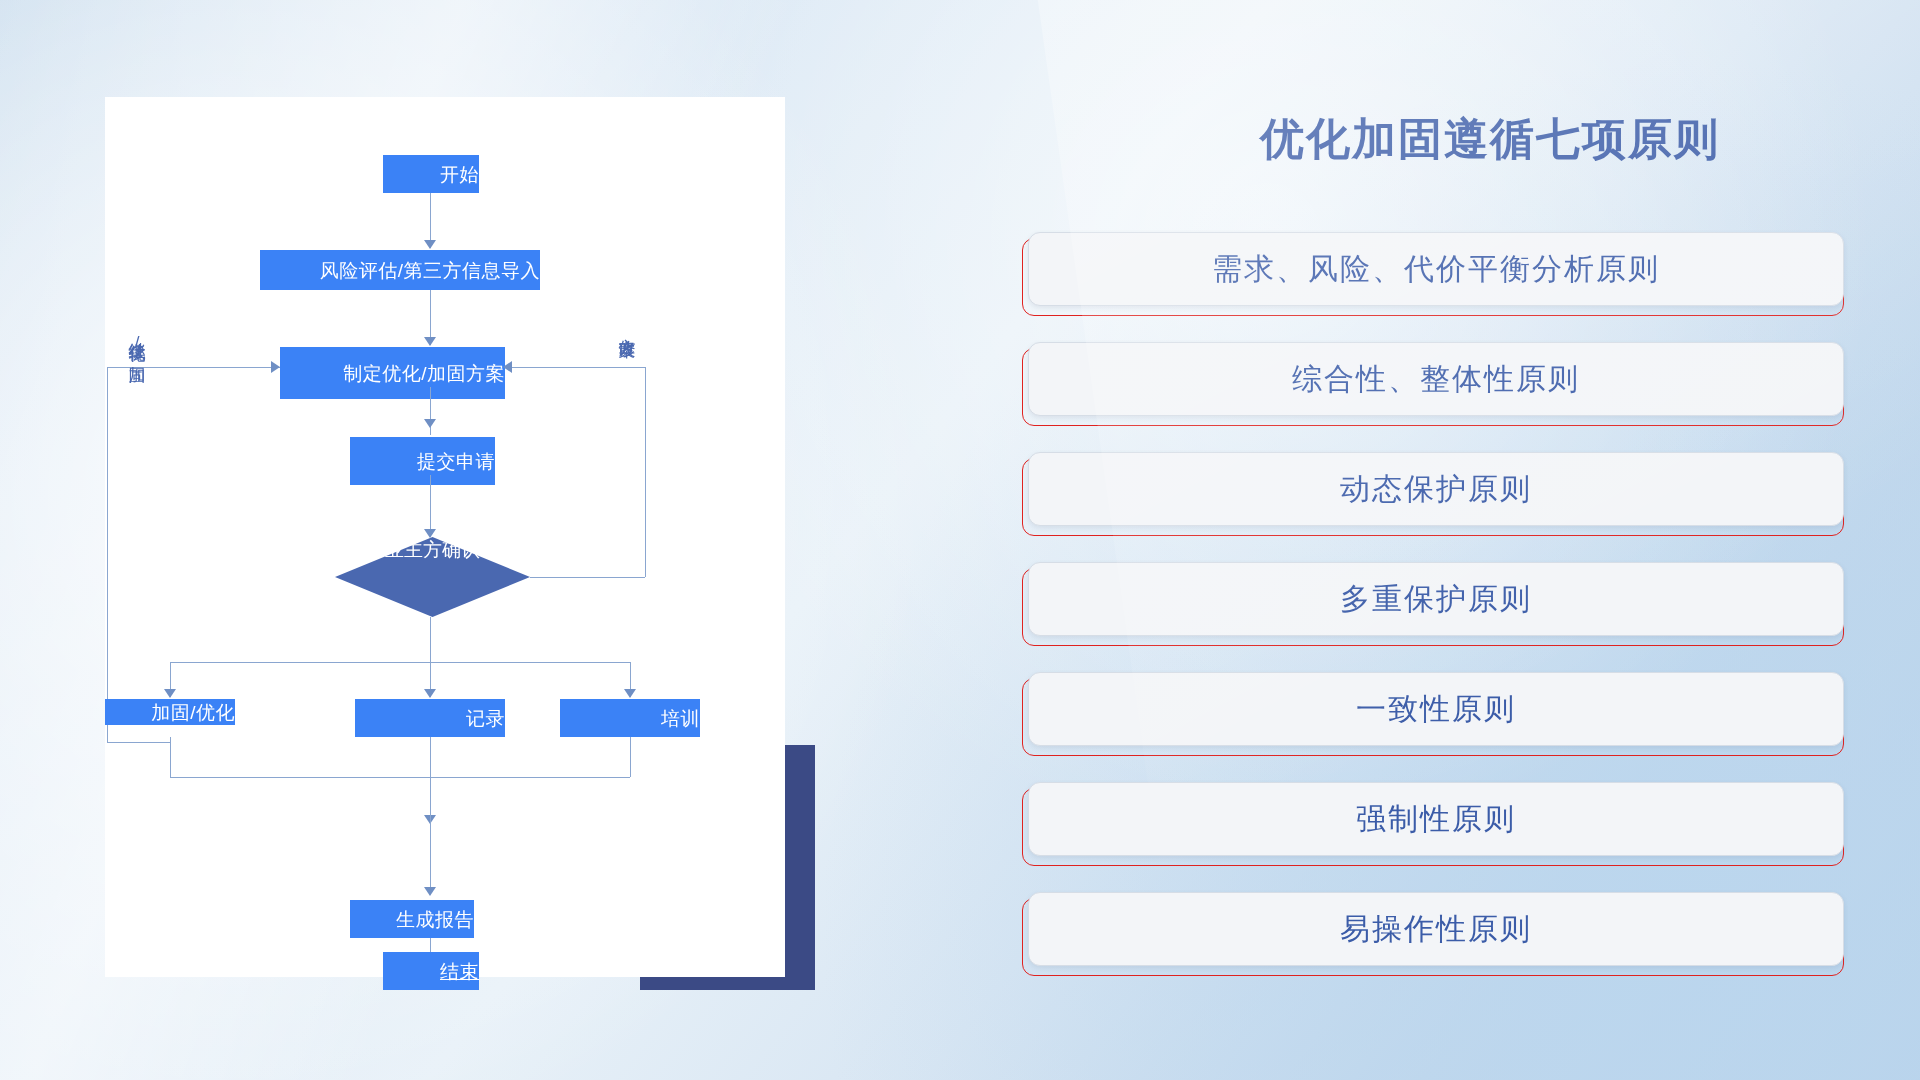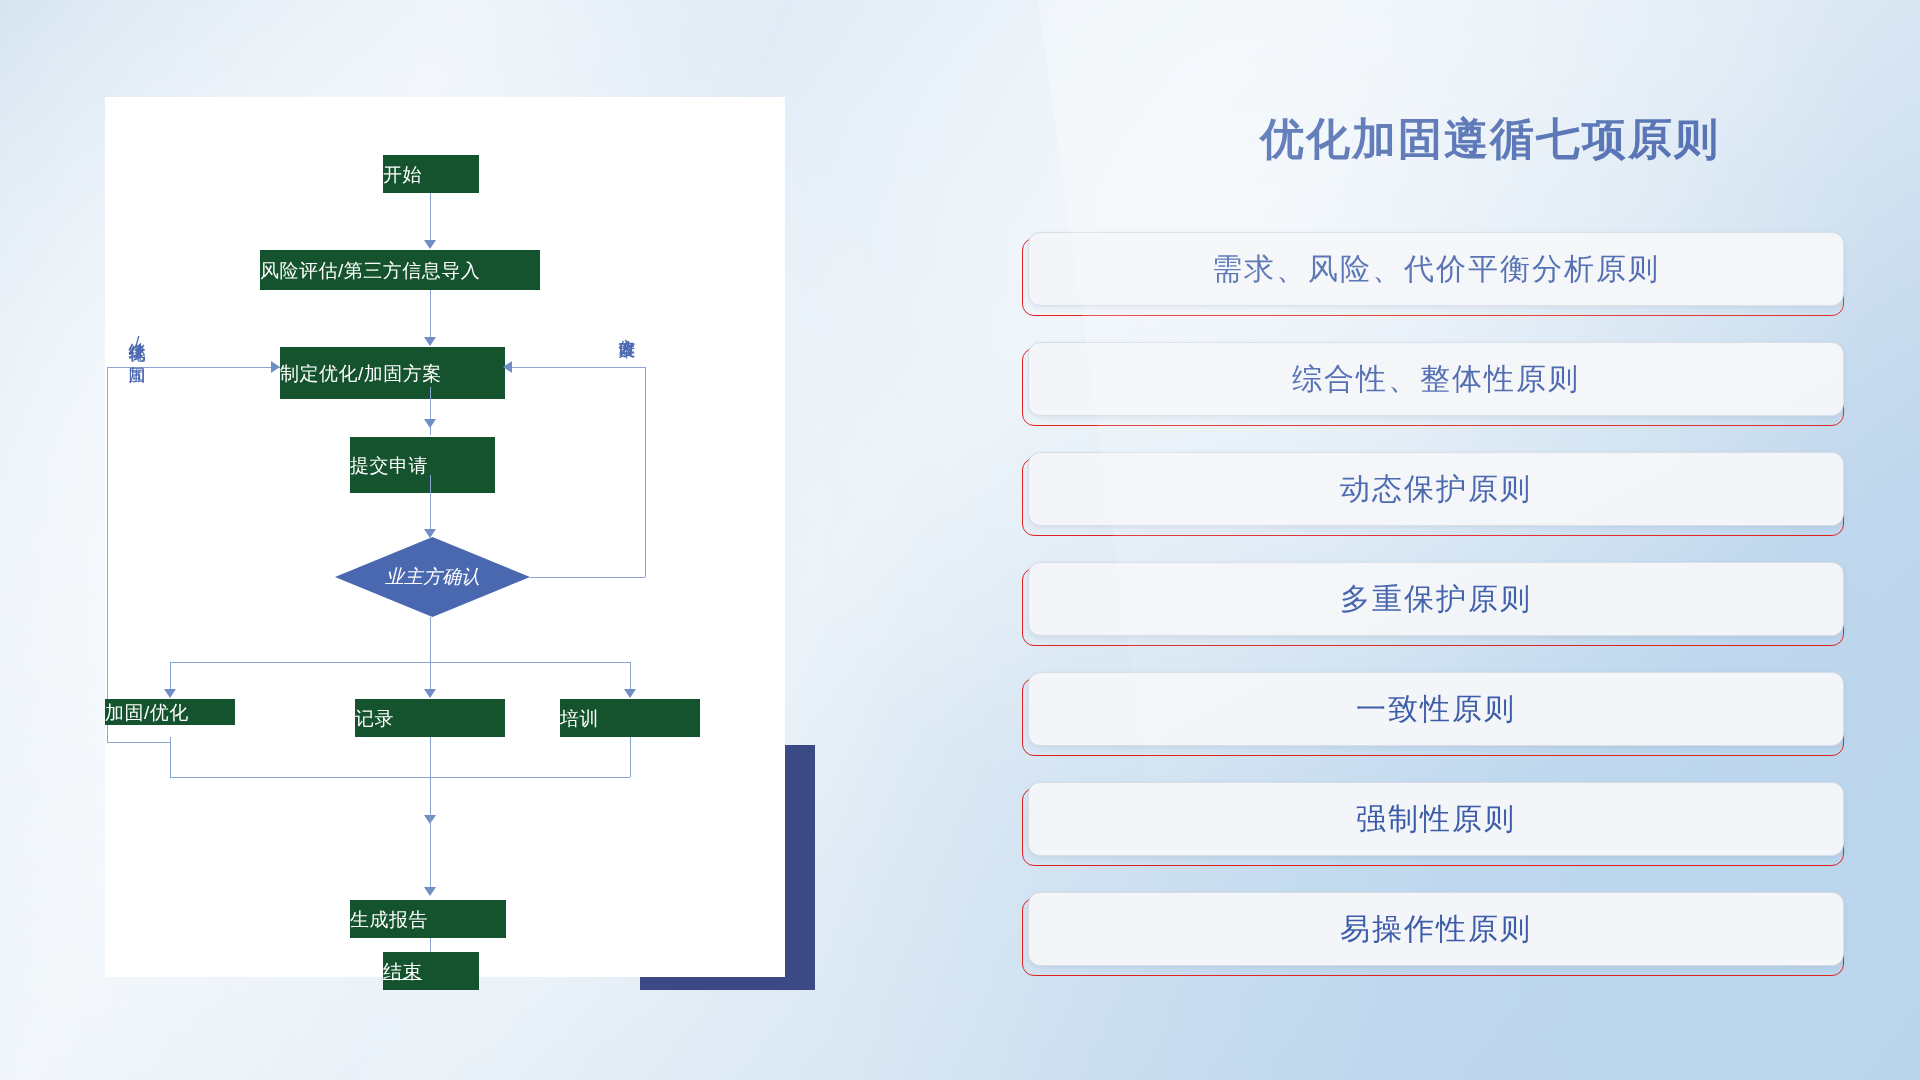--- a/index.html
+++ b/index.html
@@ -60,36 +60,35 @@
     background: #ffffff;
     z-index: 2;
   }
   .flow-inner {
     position: relative;
     width: 100%;
     height: 100%;
   }
   .node {
     position: absolute;
-    background: #14532d;
+    background: #3b82f6;
     color: #ffffff;
     font-size: 19px;
     line-height: 1;
     display: flex;
     align-items: center;
-    justify-content: flex-start;
+    justify-content: flex-end;
     white-space: nowrap;
     letter-spacing: 0.5px;
   }
   .diamond-wrap {
     position: absolute;
     display: flex;
-    align-items: center;
+    align-items: flex-start;
     justify-content: center;
-    font-style: italic;
   }
   .diamond-shape {
     position: absolute;
     left: 0; top: 0;
     width: 100%;
     height: 100%;
     background: #4a68b0;
     clip-path: polygon(50% 0%, 100% 50%, 50% 100%, 0% 50%);
   }
   .diamond-label {
@@ -215,21 +214,21 @@
       </div>
       <div class="vline" style="left:325px; top:193px; height:55px;"></div>
       <div class="arrow-down" style="left:319px; top:240px;"></div>
 
       <div class="node" style="left:175px; top:250px; width:225px; height:52px;">
         <span>制定优化/加固方案</span>
       </div>
       <div class="vline" style="left:325px; top:290px; height:48px;"></div>
       <div class="arrow-down" style="left:319px; top:322px;"></div>
 
-      <div class="node" style="left:245px; top:340px; width:145px; height:56px;">
+      <div class="node" style="left:245px; top:340px; width:145px; height:48px;">
         <span>提交申请</span>
       </div>
       <div class="vline" style="left:325px; top:378px; height:62px;"></div>
       <div class="arrow-down" style="left:319px; top:432px;"></div>
 
       <div class="diamond-wrap" style="left:230px; top:440px; width:195px; height:80px;">
         <div class="diamond-shape"></div>
         <div class="diamond-label">业主方确认</div>
       </div>
 
@@ -271,21 +270,21 @@
       <div class="hline" style="left:65px; top:680px; width:460px;"></div>
       <div class="vline" style="left:325px; top:680px; height:45px;"></div>
       <div class="arrow-down" style="left:319px; top:718px;"></div>
 
       <div class="hline" style="left:2px; top:645px; width:63px;"></div>
 
 
       <div class="vline" style="left:325px; top:708px; height:88px;"></div>
       <div class="arrow-down" style="left:319px; top:790px;"></div>
 
-      <div class="node" style="left:245px; top:803px; width:156px; height:38px;">
+      <div class="node" style="left:245px; top:803px; width:124px; height:38px;">
         <span>生成报告</span>
       </div>
       <div class="vline" style="left:325px; top:841px; height:28px;"></div>
       <div class="arrow-down" style="left:319px; top:860px;"></div>
 
       <div class="node" style="left:278px; top:855px; width:96px; height:38px;text-decoration:underline;">
         <span>结束</span>
       </div>
 
     </div>

